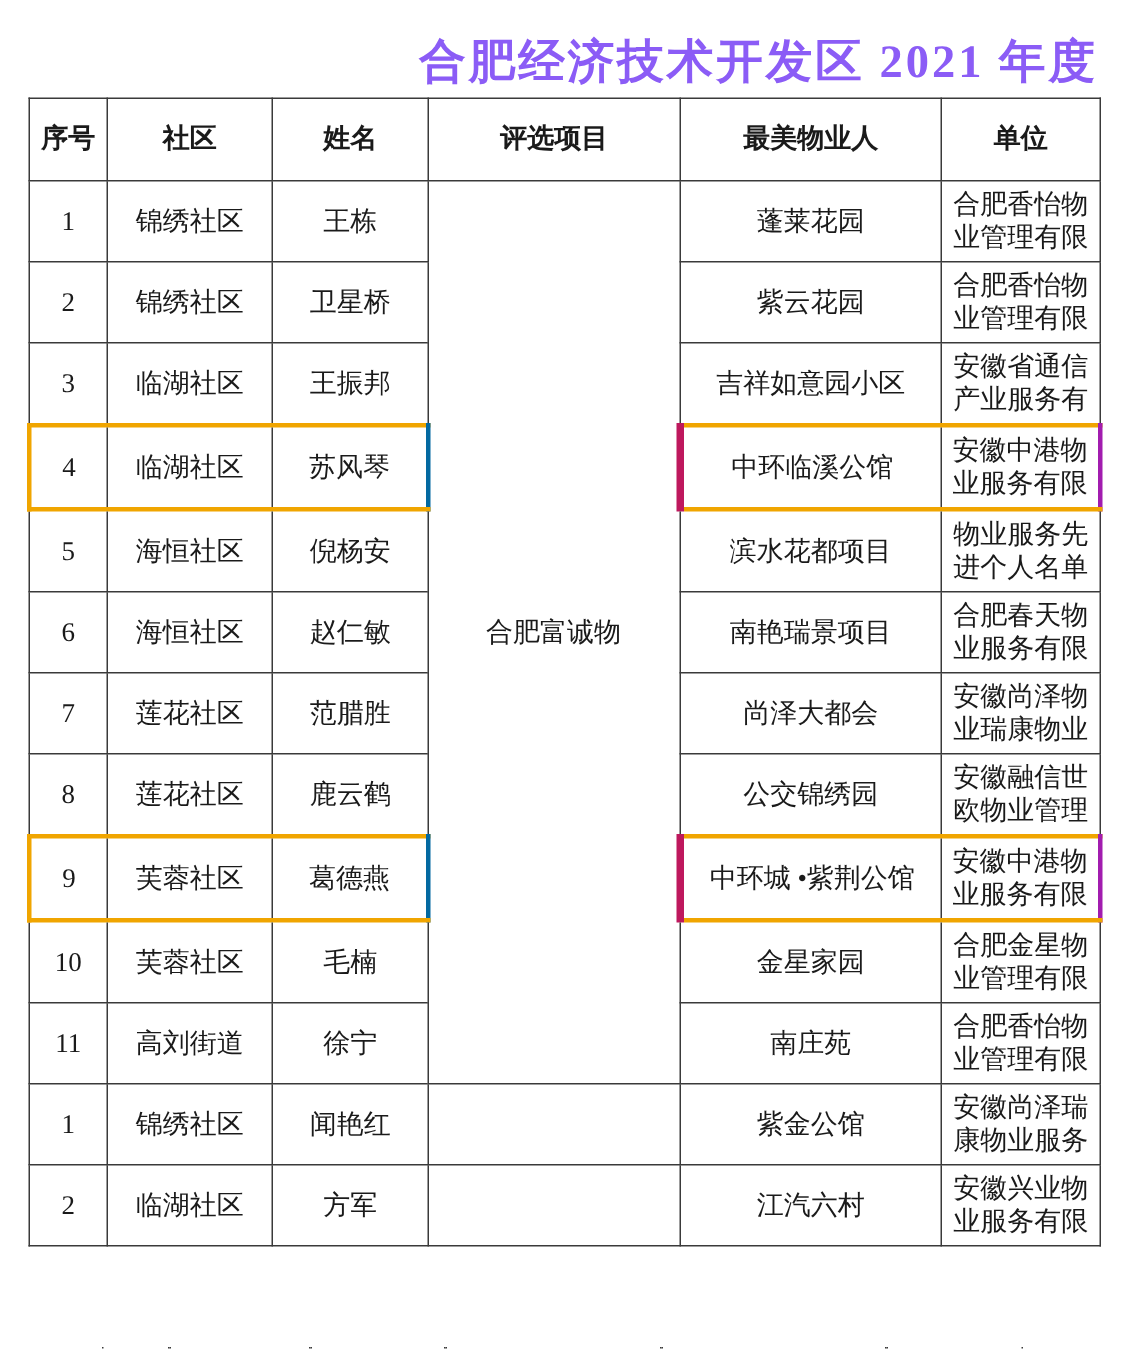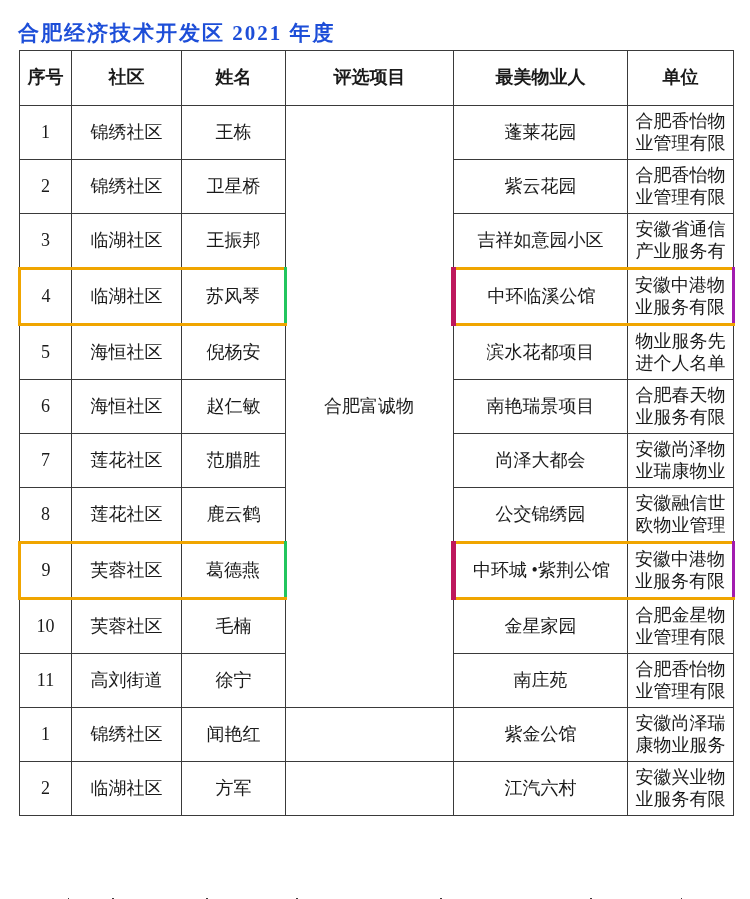--- a/index.html
+++ b/index.html
@@ -15,26 +15,26 @@
     overflow: hidden;
   }
   .page {
     position: relative;
     width: 750px;
     height: 899px;
     box-sizing: border-box;
     padding: 0 18px;
   }
   .doc-title {
-    text-align: left;
-    font-size: 21px;
+    text-align: right;
+    font-size: 31px;
     font-weight: bold;
     letter-spacing: 2px;
     line-height: 1.5;
-    color: #1d4ed8;
+    color: #8b5cf6;
   }
   .title-line1 {
     padding-top: 18px;
   }
   .title-line2 {
     padding-top: 4px;
     padding-bottom: 10px;
   }
   table.roster {
     border-collapse: collapse;
@@ -87,21 +87,21 @@
     border-left: 3px solid #f0a500;
   }
   tr.highlight td:last-child {
     border-right: 3px solid #a21caf;
     margin-left: 24px;
   }
   tr.highlight td.hl-edge-left {
     border-left: 5px solid #be185d;
   }
   tr.highlight td.hl-edge-right {
-    border-right: 3px solid #22c55e;
+    border-right: 3px solid #0369a1;
   }
   .clip-bottom {
     position: absolute;
     left: 0;
     top: 886px;
     width: 750px;
     height: 13px;
     overflow: hidden;
   }
   .partial-row {

